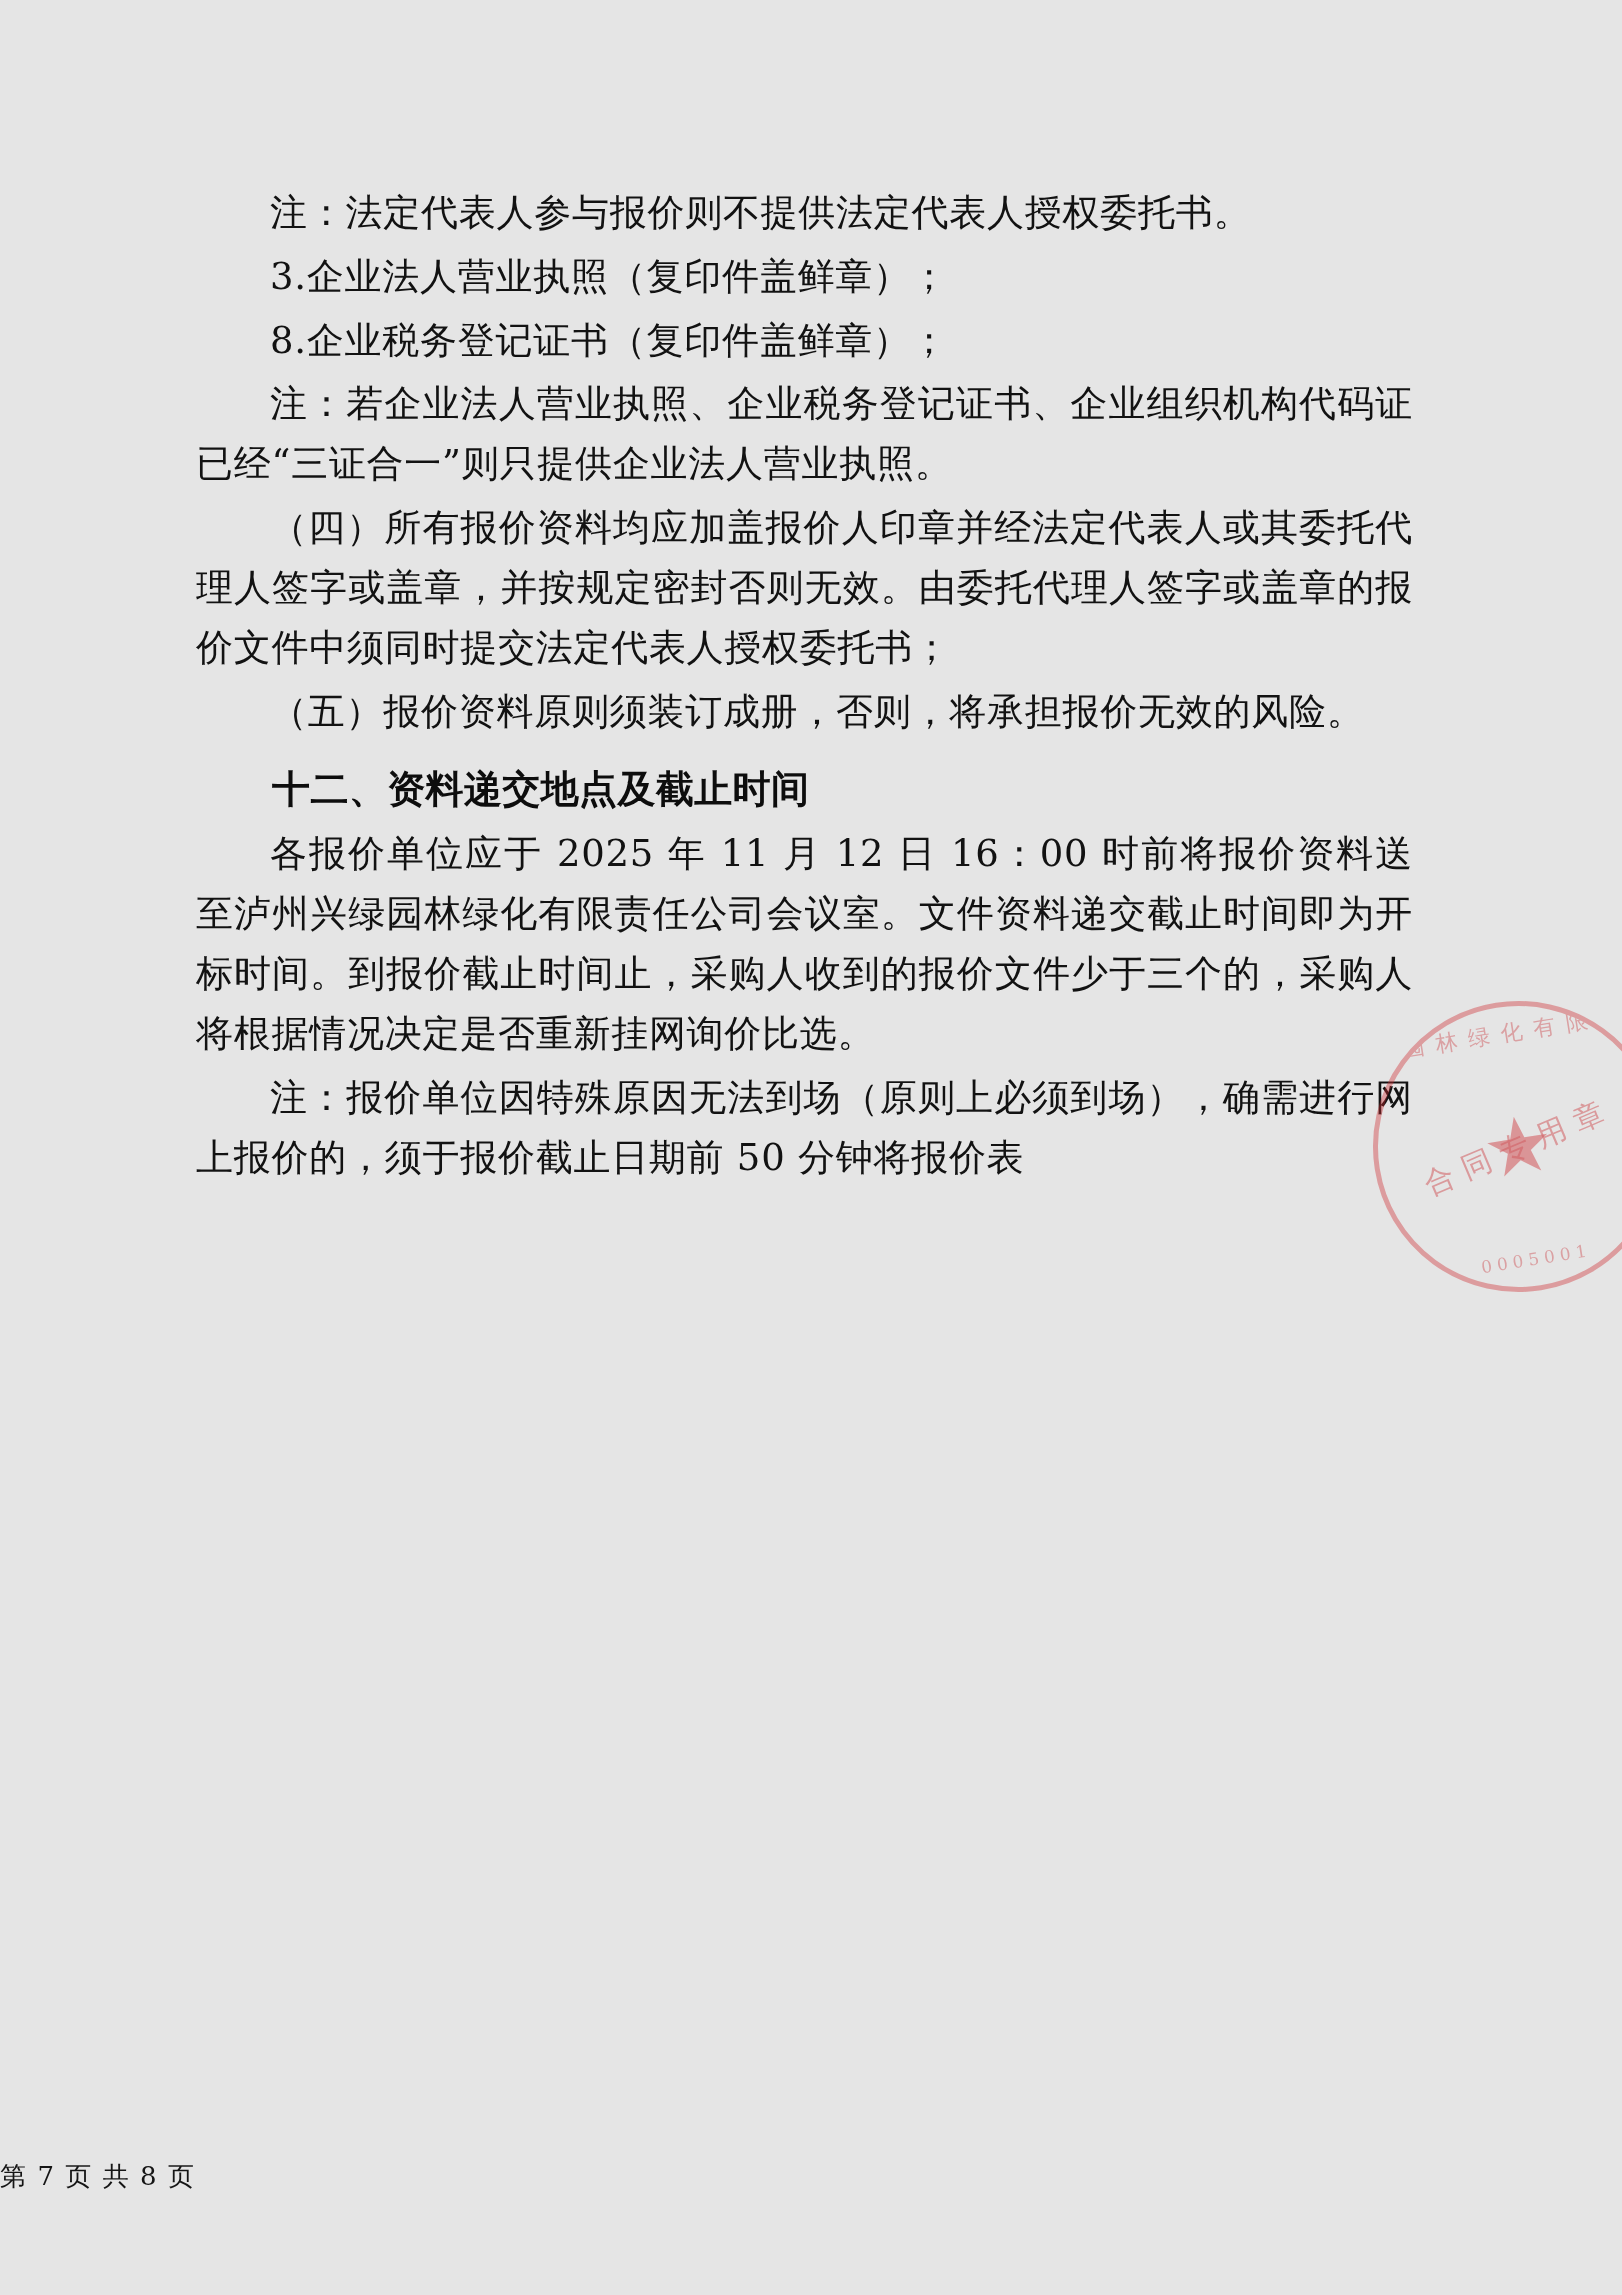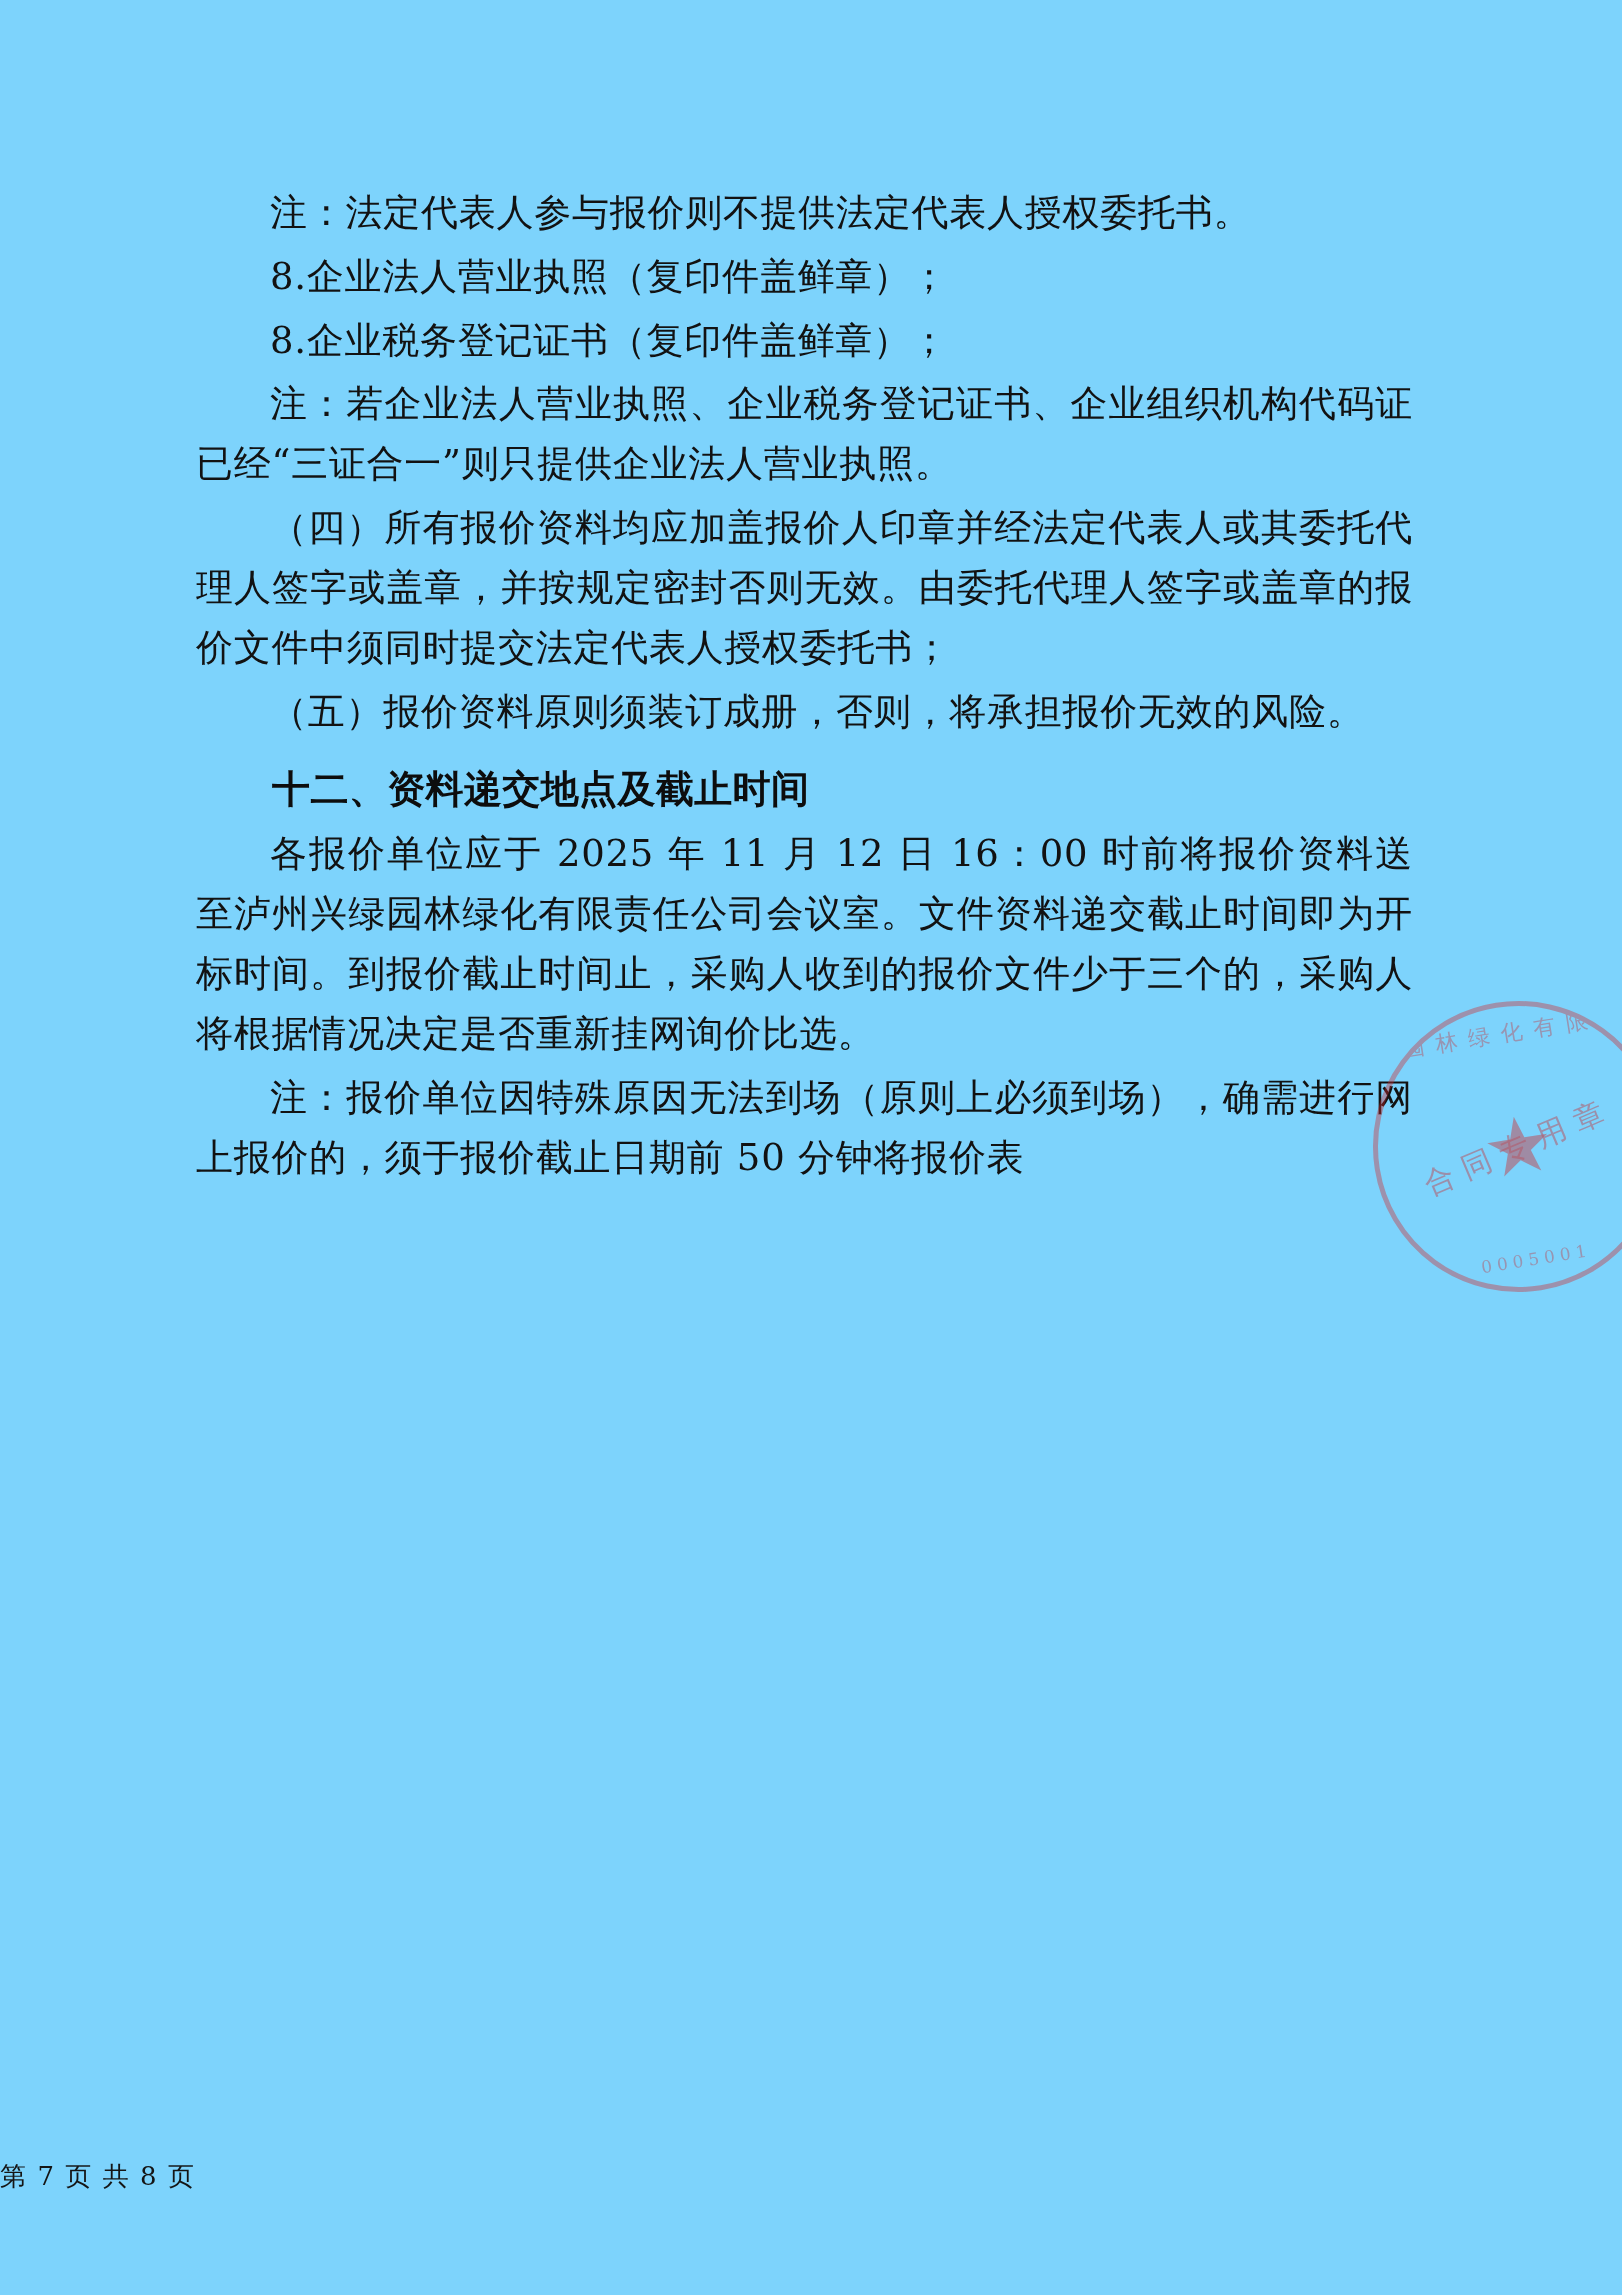--- a/index.html
+++ b/index.html
@@ -13,21 +13,21 @@
     position: relative;
     font-family: "DejaVu Serif", "Liberation Serif", serif;
     color: #111111;
     overflow: hidden;
   }
   .page {
     position: absolute;
     top: 0; left: 0;
     width: 1623px;
     height: 2295px;
-    background: #7dd3fc;
+    background: #e5e5e5;
   }
   .content {
     position: absolute;
     left: 196px;
     top: 183px;
     width: 1217px;
   }
   .para {
     font-size: 37px;
     line-height: 1.62;
@@ -119,21 +119,21 @@
   }
 </style>
 </head>
 <body>
 
 <div class="page">
 
   <div class="content">
 
     <p class="para indent">注：法定代表人参与报价则不提供法定代表人授权委托书。</p>
-    <p class="para indent">8.企业法人营业执照（复印件盖鲜章）；</p>
+    <p class="para indent">3.企业法人营业执照（复印件盖鲜章）；</p>
     <p class="para indent">8.企业税务登记证书（复印件盖鲜章）；</p>
     <p class="para indent">注：若企业法人营业执照、企业税务登记证书、企业组织机构代码证已经“三证合一”则只提供企业法人营业执照。</p>
     <p class="para indent">（四）所有报价资料均应加盖报价人印章并经法定代表人或其委托代理人签字或盖章，并按规定密封否则无效。由委托代理人签字或盖章的报价文件中须同时提交法定代表人授权委托书；</p>
     <p class="para indent">（五）报价资料原则须装订成册，否则，将承担报价无效的风险。</p>
 
     <h2 class="heading">十二、资料递交地点及截止时间</h2>
 
     <p class="para indent">各报价单位应于 2025 年 11 月 12 日 16：00 时前将报价资料送至泸州兴绿园林绿化有限责任公司会议室。文件资料递交截止时间即为开标时间。到报价截止时间止，采购人收到的报价文件少于三个的，采购人将根据情况决定是否重新挂网询价比选。</p>
     <p class="para indent">注：报价单位因特殊原因无法到场（原则上必须到场），确需进行网上报价的，须于报价截止日期前 50 分钟将报价表</p>
 

